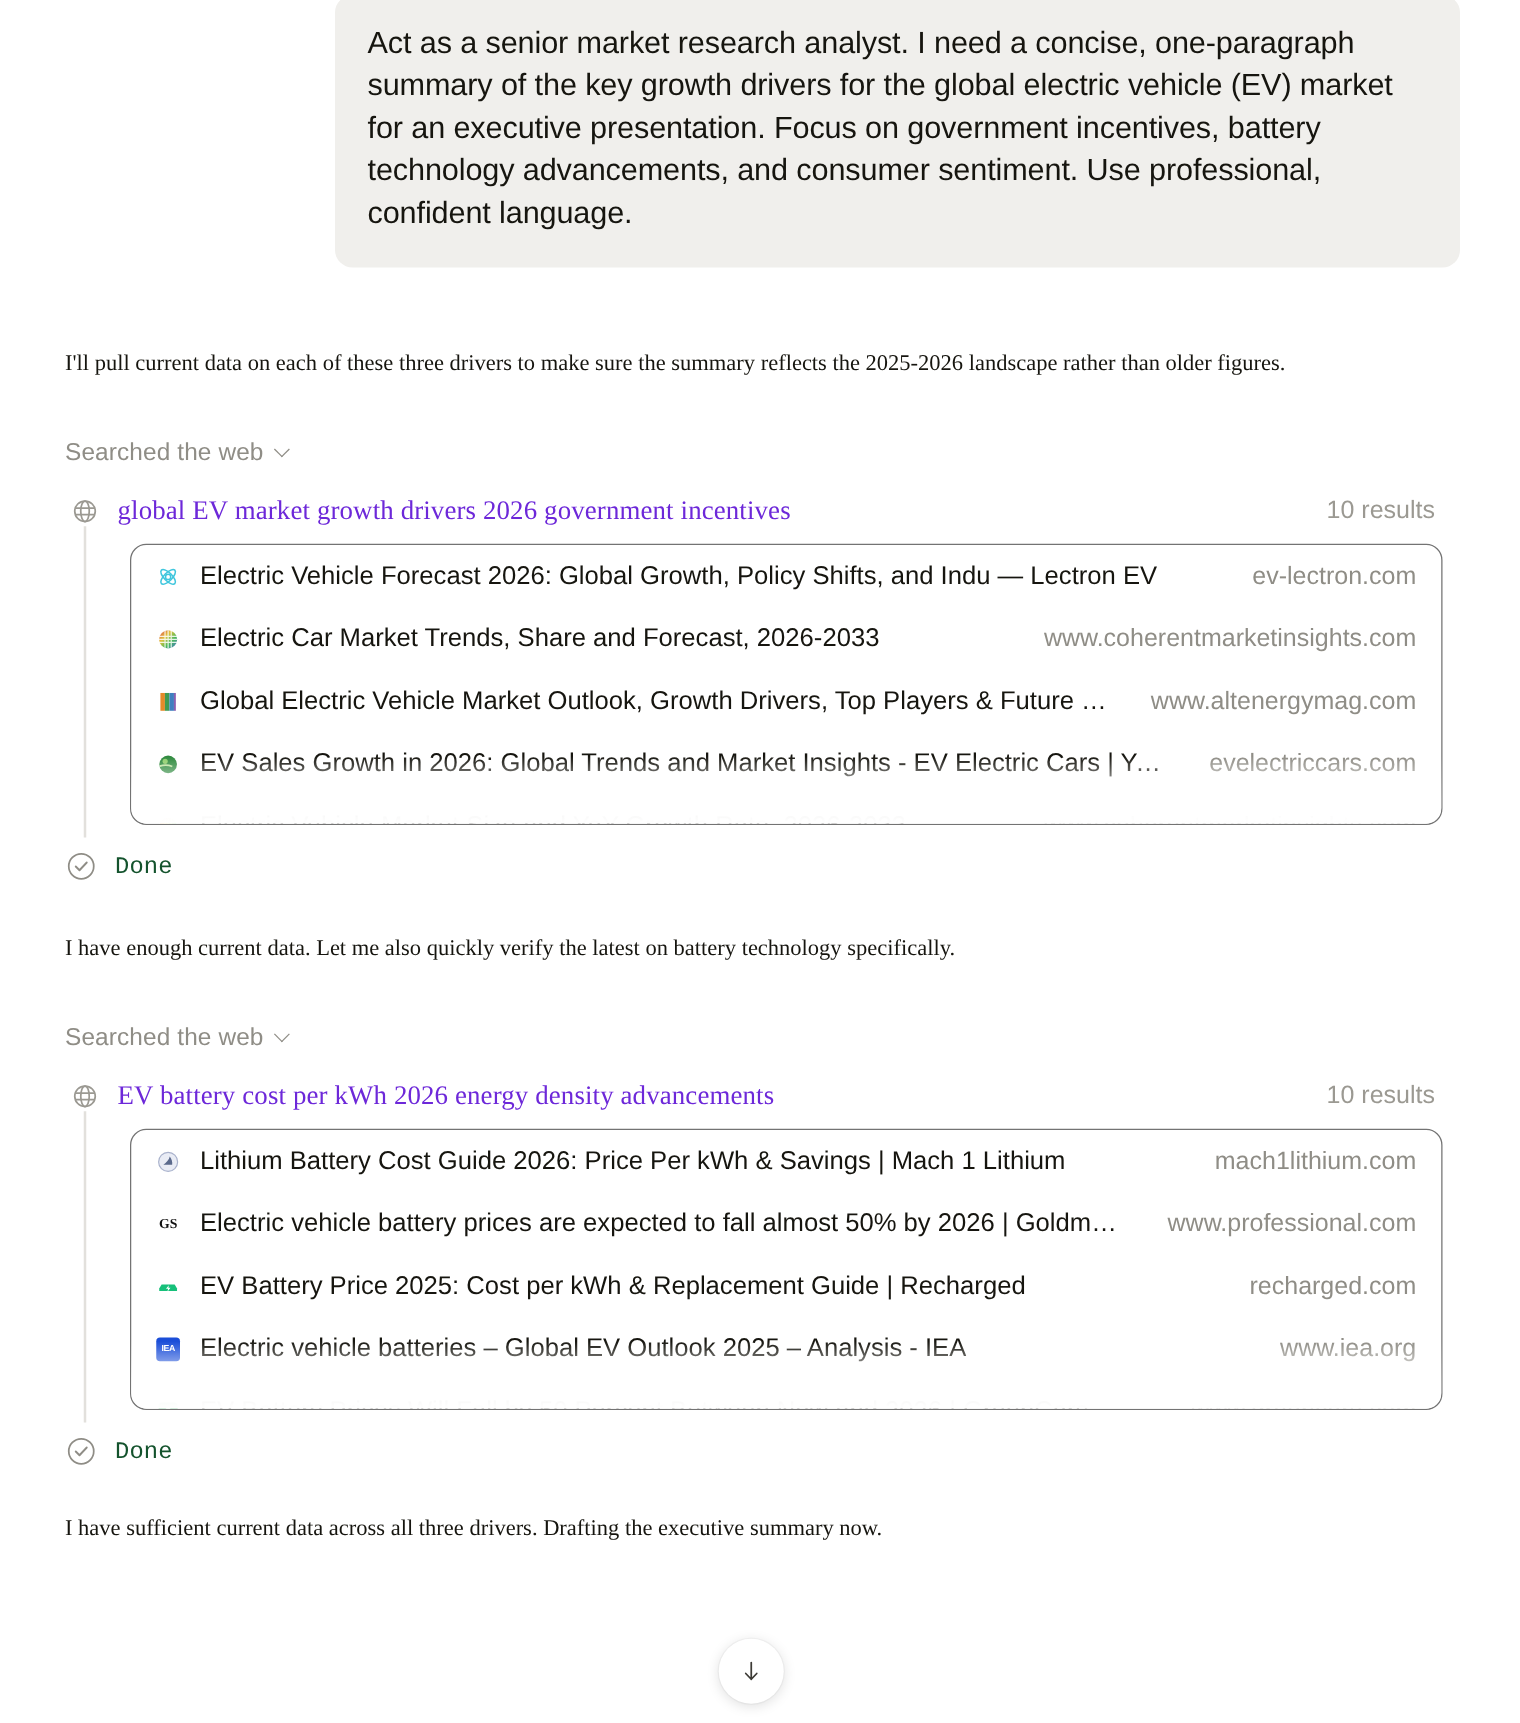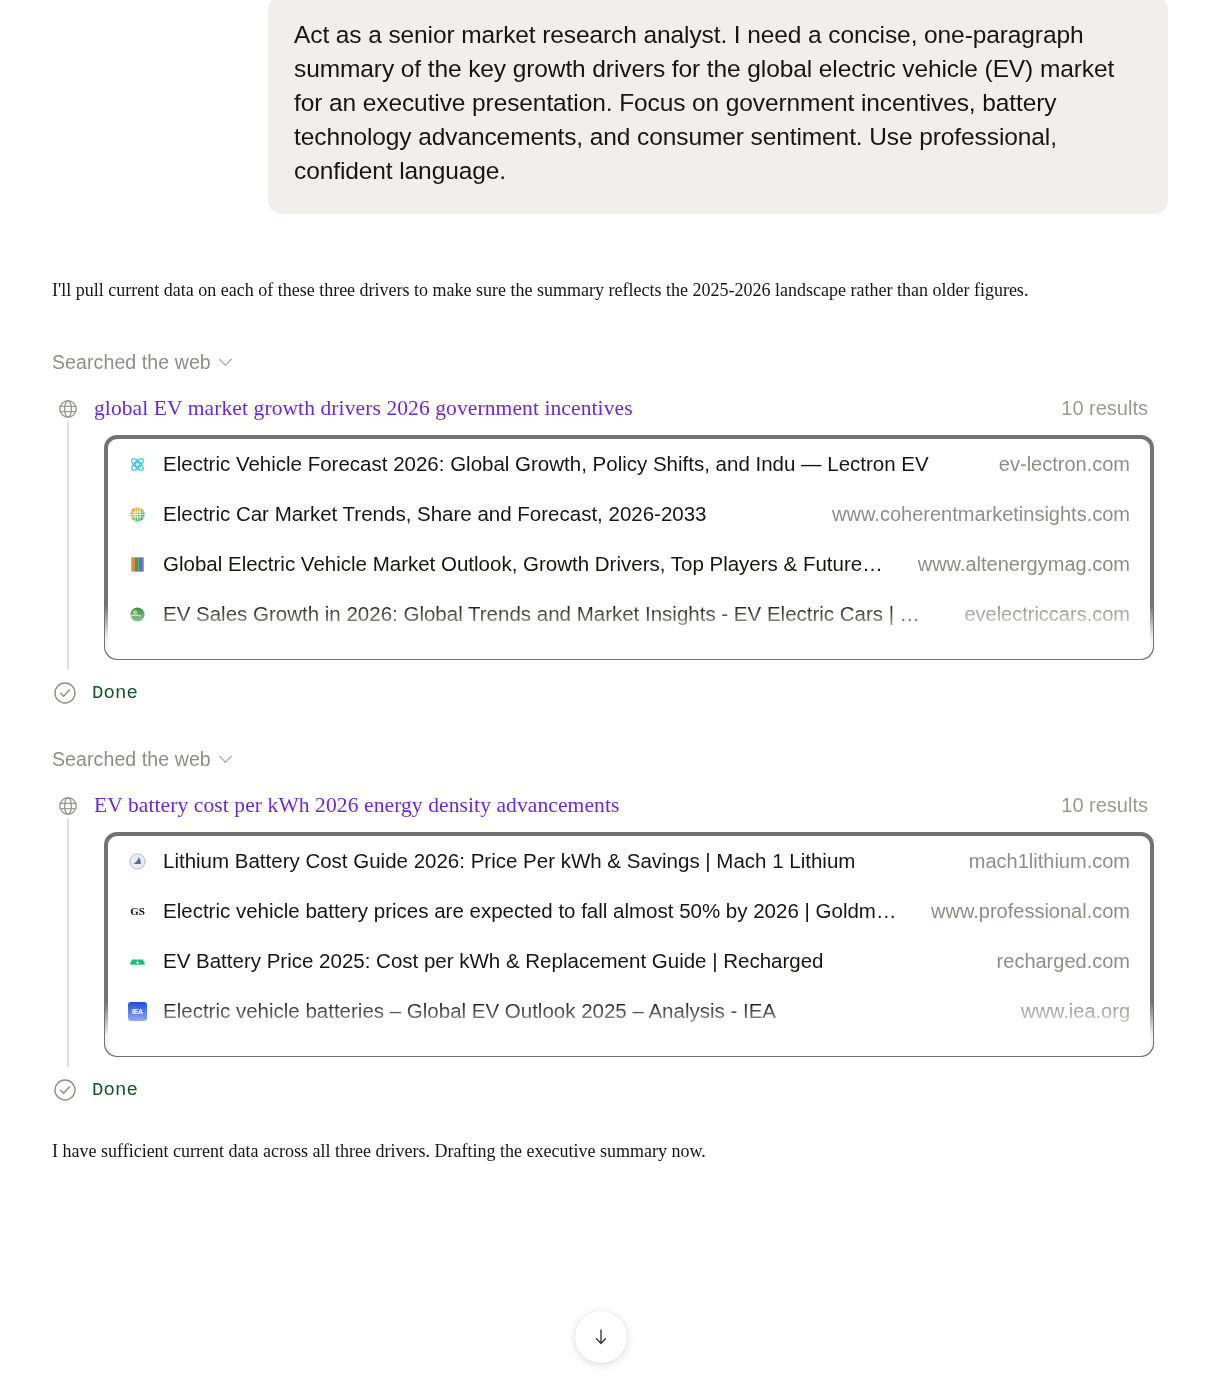--- a/index.html
+++ b/index.html
@@ -136,21 +136,21 @@
     white-space: nowrap;
   }
 
   .results-card-holder {
     margin-left: 52px;
     margin-right: 22px;
     margin-top: 14px;
     position: relative;
   }
   .results-card {
-    border: 4px solid #737373;
+    border: 1px solid #737373;
     border-radius: 13px;
     background: #ffffff;
     overflow: hidden;
     box-sizing: border-box;
     text-align: center;
   }
   .fade-mask {
     position: absolute;
     left: 1px;
     right: 1px;
@@ -358,20 +358,23 @@
       <span class="check-icon">
         <svg width="26" height="26" viewBox="0 0 26 26" fill="none">
           <circle cx="13" cy="13" r="10" stroke="#8f8d86" stroke-width="1.4"></circle>
           <path d="M8.6 13.2l3 3 5.8-6.2" stroke="#8f8d86" stroke-width="1.5" fill="none" stroke-linecap="round" stroke-linejoin="round"></path>
         </svg>
       </span>
       <span class="done-label">Done</span>
     </div>
   </div>
 
+  <div class="assistant-block" style="margin-top:34px;">
+    <div class="prose">I have enough current data. Let me also quickly verify the latest on battery technology specifically.</div>
+  </div>
 
   <div class="tool-wrap" style="margin-top:42px;">
 
     <div class="tool-header">
       <span>Searched the web</span>
       <span class="chev"></span>
     </div>
 
     <div class="tool-body">
       <div class="rail"></div>

